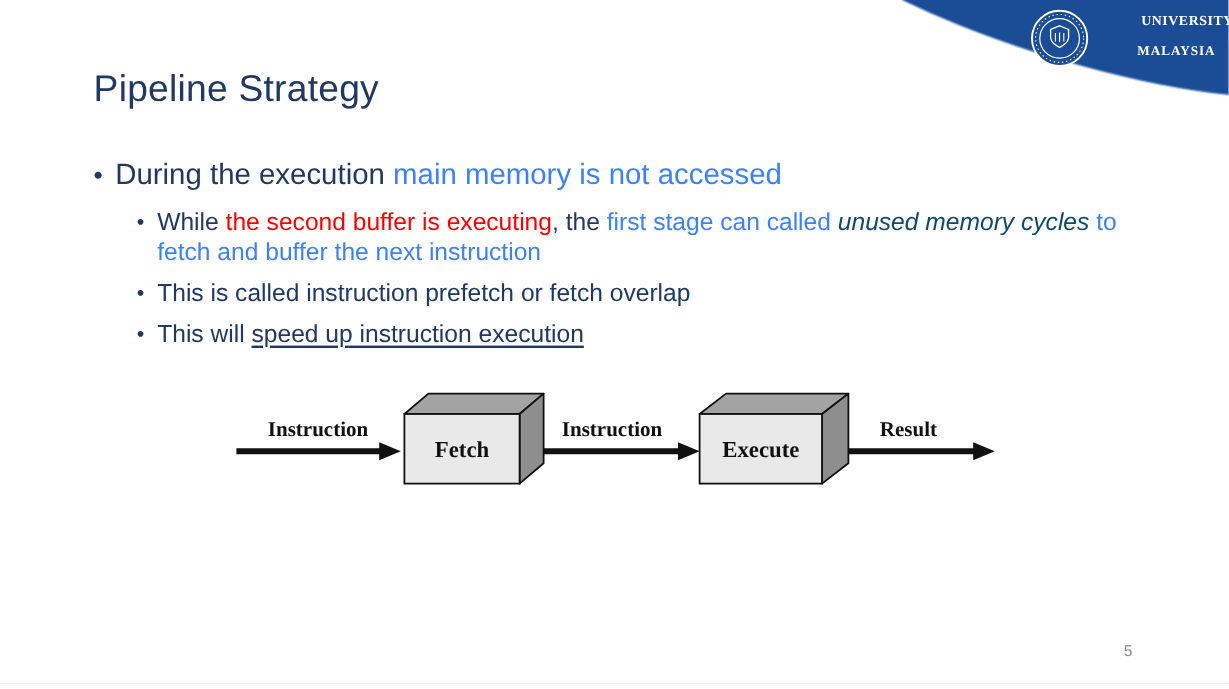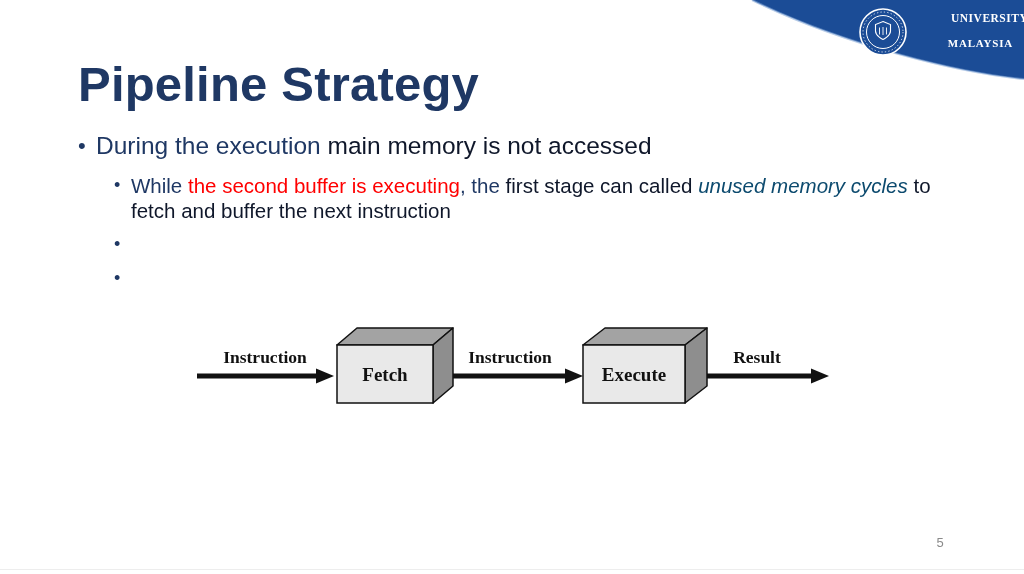--- a/index.html
+++ b/index.html
@@ -16,34 +16,34 @@
     font-family:"Liberation Serif",serif;line-height:1;
   }
   .logo-name{font-size:13.5px;letter-spacing:1.2px;line-height:26px;font-weight:600;}
   .logo-name::first-letter{font-size:23px;}
   .logo-univ{font-size:11.5px;letter-spacing:.5px;margin-top:0;font-weight:600;margin-left:32px;}
   .logo-country{font-size:11px;font-weight:bold;letter-spacing:.8px;text-align:right;margin-top:13px;}
 
   
   .slide-title{
     position:absolute;left:78px;top:56px;margin:0;
-    font-size:49px;font-weight:700;color:#1f3864;letter-spacing:.2px;
+    font-size:31px;font-weight:400;color:#1f3864;letter-spacing:.2px;
   }
 
   
   .bullets{position:absolute;left:78px;top:130px;width:890px;color:#1f3864;}
   .b-row{display:flex;}
   .b-dot{flex:0 0 18px;color:#1f3864;}
   .lvl1{font-size:24.5px;line-height:31px;margin-bottom:12px;}
   .lvl1 .b-dot{font-size:22px;}
   .lvl2{font-size:20.5px;line-height:25px;margin-left:36px;margin-bottom:9px;}
   .lvl2 .b-dot{flex:0 0 17px;font-size:18px;}
   .lvl2 .b-text{max-width:800px;}
   .navy{color:#1f3864;}
-  .green{color:#0f172a;}
+  .green{color:#3b82f6;}
   .red{color:#ff0000;}
   .green-italic{color:#0c4a6e;font-style:italic;}
   .navy-underline{color:#1f3864;text-decoration:underline;text-underline-offset:3px;}
 
   
   .diagram-svg{position:absolute;left:185px;top:315px;width:660px;height:100px;}
   .dg-label{font-family:"Liberation Serif",serif;font-weight:bold;fill:#111111;}
 
   
   .page-number{
@@ -84,24 +84,26 @@
       <span class="b-text"><span class="navy">During the execution </span><span class="green">main memory is not accessed</span></span>
     </div>
 
     <div class="b-row lvl2">
       <span class="b-dot">•</span>
       <span class="b-text"><span class="navy">While </span><span class="red">the second buffer is executing</span><span class="navy">, the </span><span class="green">first stage can called </span><span class="green-italic">unused memory cycles</span><span class="green"> to fetch and buffer the next instruction</span></span>
     </div>
 
     <div class="b-row lvl2">
       <span class="b-dot">•</span>
+      <span class="b-text"><span class="navy">This is called instruction prefetch or fetch overlap</span></span>
     </div>
 
     <div class="b-row lvl2">
       <span class="b-dot">•</span>
+      <span class="b-text"><span class="navy">This will </span><span class="navy-underline">speed up instruction execution</span></span>
     </div>
 
   </div>
 
   <svg class="diagram-svg" viewBox="0 0 660 100" aria-hidden="false">
 
     <g>
       <line x1="12" y1="61" x2="134" y2="61" stroke="#111111" stroke-width="5"></line>
       <polygon points="131,53.5 149,61 131,68.5" fill="#111111"></polygon>
       <text class="dg-label" x="80" y="48" font-size="17.5" text-anchor="middle">Instruction</text>

